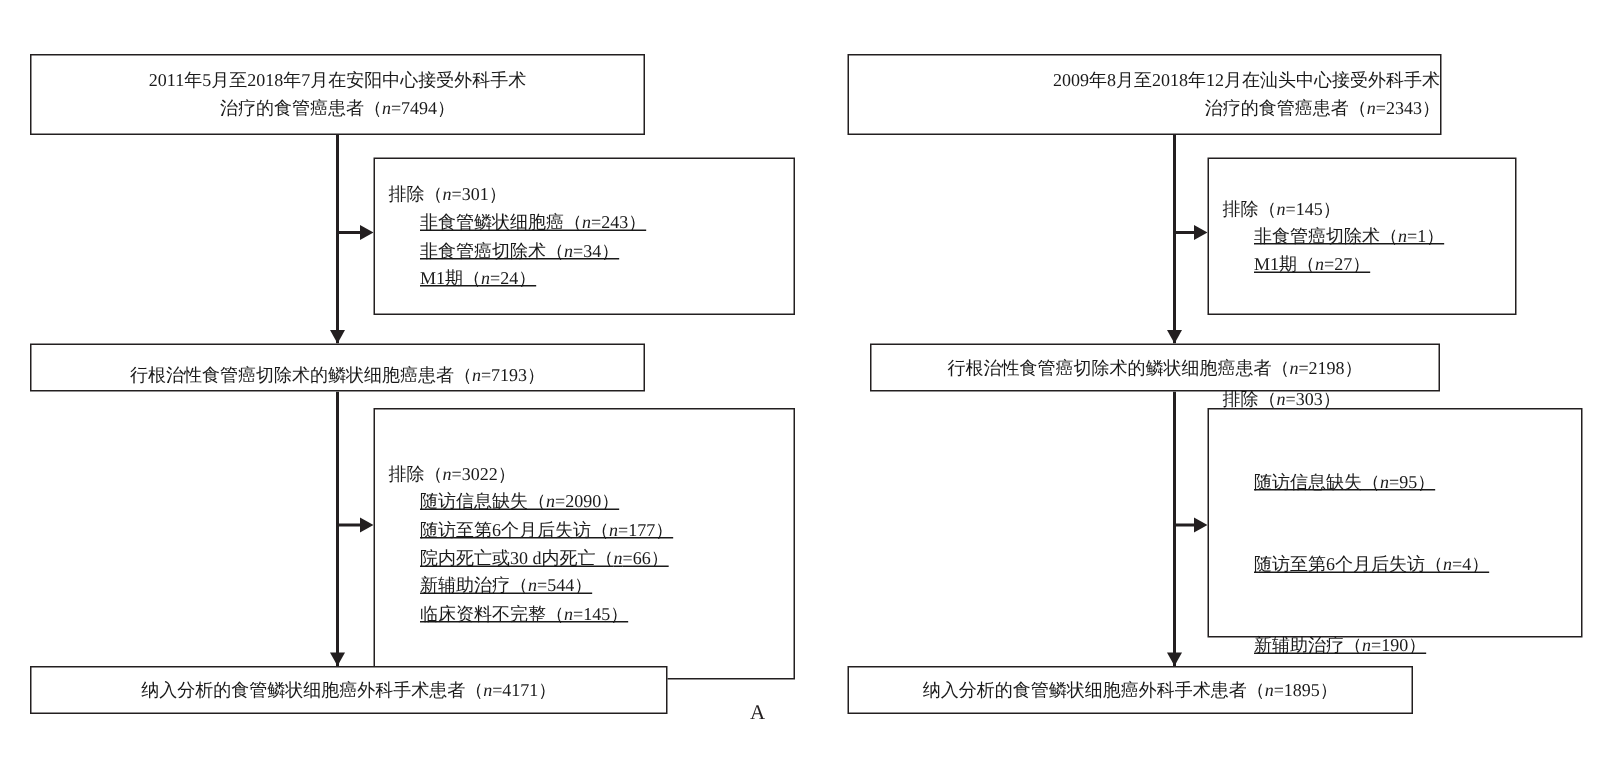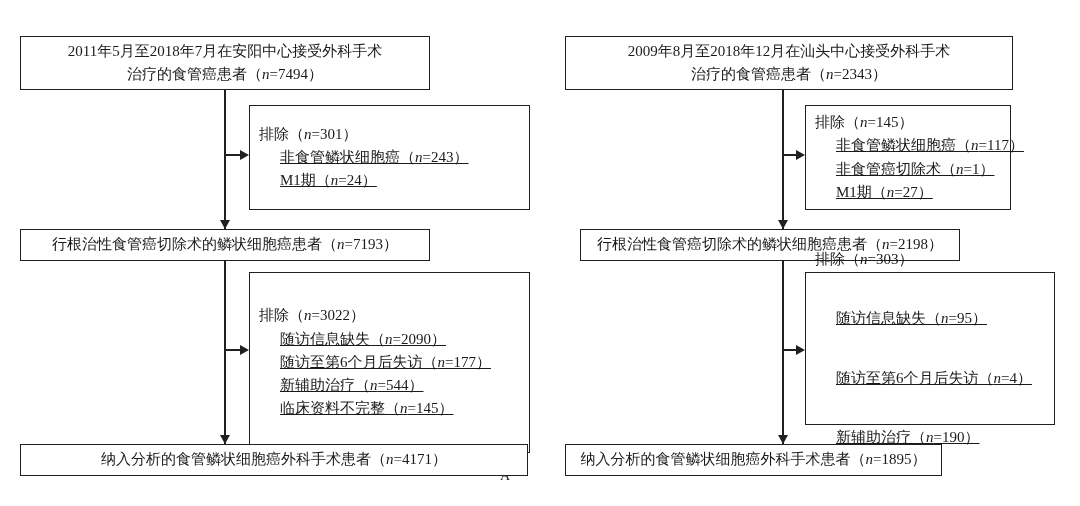--- a/index.html
+++ b/index.html
@@ -25,21 +25,21 @@
   #panel-b { left: 540px; }
 
   .box {
     position: absolute;
     box-sizing: border-box;
     border: 1.5px solid #231f20;
     background: #ffffff;
     display: flex;
     flex-direction: column;
     justify-content: center;
-    font-size: 15px;
+    font-size: 12px;
     line-height: 1.55;
     z-index: 3;
   }
   .box.center { align-items: center; text-align: center; }
   .box.left   { align-items: flex-start; text-align: left; }
 
   .box .line { white-space: nowrap; }
   .box.left .line { padding-left: 9px; }
   .box.left .line.indent { padding-left: 30px; text-decoration: underline; }
 
@@ -78,35 +78,35 @@
   .panel-label {
     position: absolute;
     font-size: 14px;
     font-family: "Liberation Serif", serif;
     color: #231f20;
   }
 
   
   #a-box-top     { left: 20px;  top: 36px;  width: 410px; height: 54px; }
   #a-box-excl1   { left: 249px; top: 105px; width: 281px; height: 105px; }
-  #a-box-mid     { left: 20px;  top: 229px; width: 410px; height: 32px; }
+  #a-box-mid     { left: 20px;  top: 229px; width: 410px; height: 32px; justify-content: flex-end; }
   #a-box-excl2   { left: 249px; top: 272px; width: 281px; height: 181px; }
-  #a-box-bottom  { left: 20px;  top: 444px; width: 508px; height: 32px; }
+  #a-box-bottom  { left: 20px;  top: 444px; width: 425px; height: 32px; }
 
   #a-trunk-1 { left: 224px; top: 90px;  height: 139px; }
   #a-trunk-2 { left: 224px; top: 261px; height: 183px; }
   #a-branch-1 { left: 224px; top: 154px; width: 16px; }
   #a-branch-2 { left: 224px; top: 349px; width: 16px; }
   #a-arrow-br-1 { left: 240px; top: 150px; }
   #a-arrow-br-2 { left: 240px; top: 345px; }
   #a-arrow-dn-1 { left: 219.5px; top: 220px; }
   #a-arrow-dn-2 { left: 219.5px; top: 435px; }
 
   
-  #b-box-top     { left: 25px;  top: 36px;  width: 448px; height: 54px; }
+  #b-box-top     { left: 25px;  top: 36px;  width: 396px; height: 54px; align-items: flex-end; }
   #b-box-excl1   { left: 265px; top: 105px; width: 206px; height: 105px; }
   #b-box-mid     { left: 40px;  top: 229px; width: 380px; height: 32px; }
   #b-box-excl2   { left: 265px; top: 272px; width: 250px; height: 153px; gap: 36px; }
   #b-box-bottom  { left: 25px;  top: 444px; width: 377px; height: 32px; }
 
   #b-trunk-1 { left: 242px; top: 90px;  height: 139px; }
   #b-trunk-2 { left: 242px; top: 261px; height: 183px; }
   #b-branch-1 { left: 242px; top: 154px; width: 14px; }
   #b-branch-2 { left: 242px; top: 349px; width: 14px; }
   #b-arrow-br-1 { left: 256px; top: 150px; }
@@ -127,36 +127,38 @@
   </div>
 
   <div class="vline" id="a-trunk-1"></div>
   <div class="hline" id="a-branch-1"></div>
   <div class="arrow-right" id="a-arrow-br-1"></div>
   <div class="arrow-down" id="a-arrow-dn-1"></div>
 
   <div class="box left" id="a-box-excl1">
     <div class="line">排除（<span class="n-italic">n</span>=301）</div>
     <div class="line indent">非食管鳞状细胞癌（<span class="n-italic">n</span>=243）</div>
+    <div class="line indent">非食管癌切除术（<span class="n-italic">n</span>=34）</div>
     <div class="line indent">M1期（<span class="n-italic">n</span>=24）</div>
   </div>
 
   <div class="box center" id="a-box-mid">
     <div class="line">行根治性食管癌切除术的鳞状细胞癌患者（<span class="n-italic">n</span>=7193）</div>
   </div>
 
   <div class="vline" id="a-trunk-2"></div>
   <div class="hline" id="a-branch-2"></div>
   <div class="arrow-right" id="a-arrow-br-2"></div>
   <div class="arrow-down" id="a-arrow-dn-2"></div>
 
   <div class="box left" id="a-box-excl2">
     <div class="line">排除（<span class="n-italic">n</span>=3022）</div>
     <div class="line indent">随访信息缺失（<span class="n-italic">n</span>=2090）</div>
     <div class="line indent">随访至第6个月后失访（<span class="n-italic">n</span>=177）</div>
+    <div class="line indent">院内死亡或30 d内死亡（<span class="n-italic">n</span>=66）</div>
     <div class="line indent">新辅助治疗（<span class="n-italic">n</span>=544）</div>
     <div class="line indent">临床资料不完整（<span class="n-italic">n</span>=145）</div>
   </div>
 
   <div class="box center" id="a-box-bottom">
     <div class="line">纳入分析的食管鳞状细胞癌外科手术患者（<span class="n-italic">n</span>=4171）</div>
   </div>
 
   <div class="panel-label" id="a-label">A</div>
 </div>
@@ -168,21 +170,20 @@
     <div class="line">治疗的食管癌患者（<span class="n-italic">n</span>=2343）</div>
   </div>
 
   <div class="vline" id="b-trunk-1"></div>
   <div class="hline" id="b-branch-1"></div>
   <div class="arrow-right" id="b-arrow-br-1"></div>
   <div class="arrow-down" id="b-arrow-dn-1"></div>
 
   <div class="box left" id="b-box-excl1">
     <div class="line">排除（<span class="n-italic">n</span>=145）</div>
-    <div class="line indent">非食管鳞状细胞癌（<span class="n-italic">n</span>=117）</div>
     <div class="line indent">非食管癌切除术（<span class="n-italic">n</span>=1）</div>
     <div class="line indent">M1期（<span class="n-italic">n</span>=27）</div>
   </div>
 
   <div class="box center" id="b-box-mid">
     <div class="line">行根治性食管癌切除术的鳞状细胞癌患者（<span class="n-italic">n</span>=2198）</div>
   </div>
 
   <div class="vline" id="b-trunk-2"></div>
   <div class="hline" id="b-branch-2"></div>

